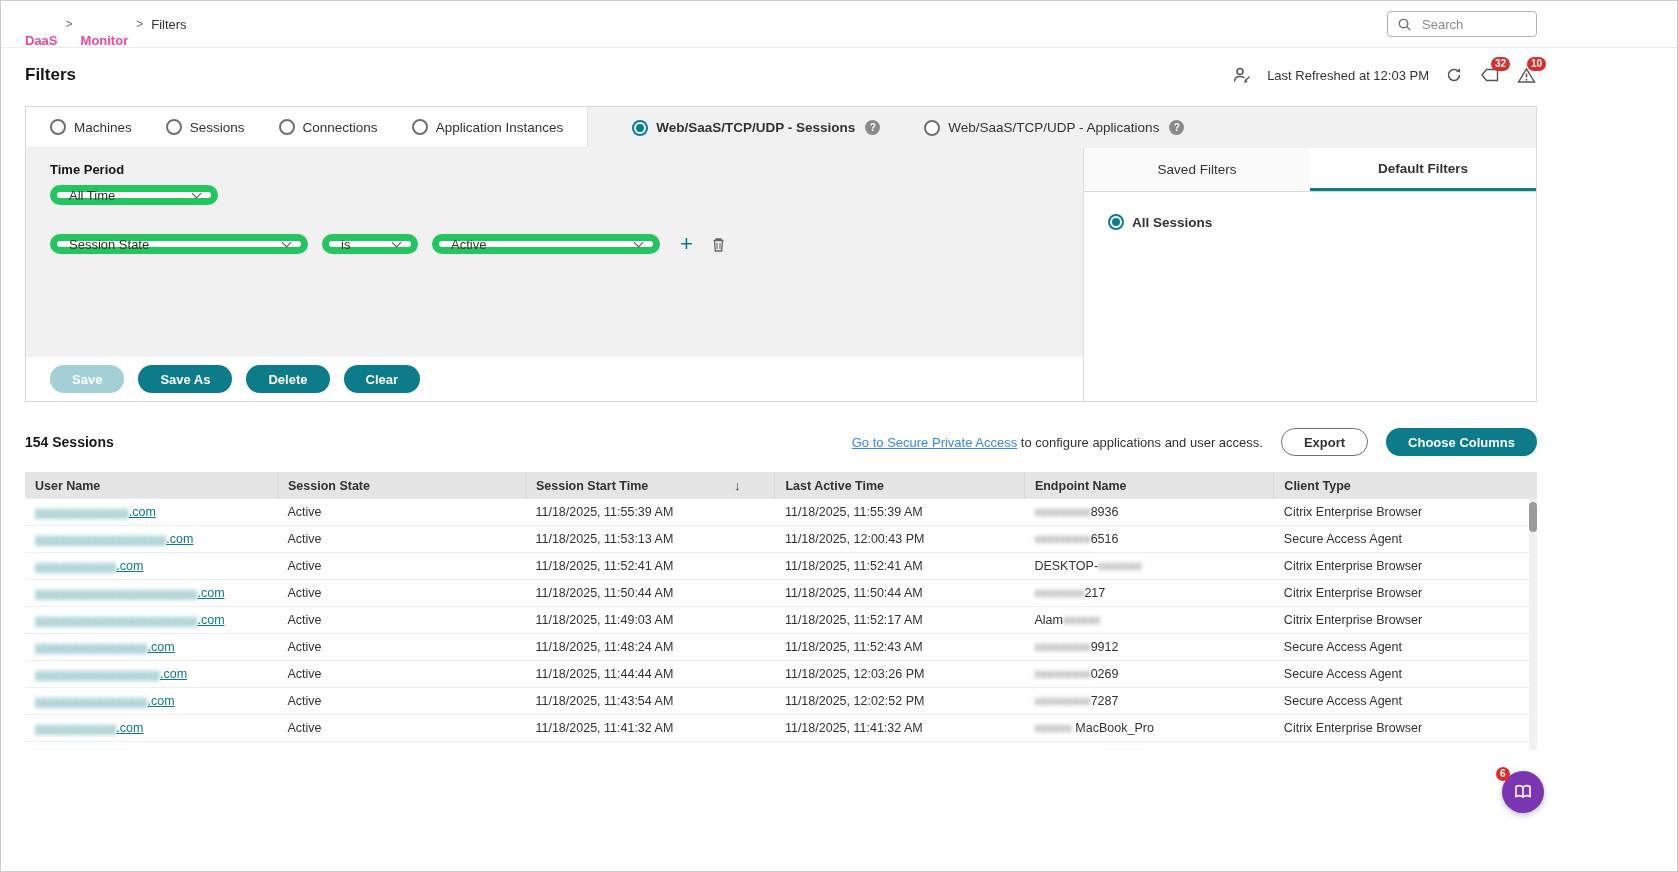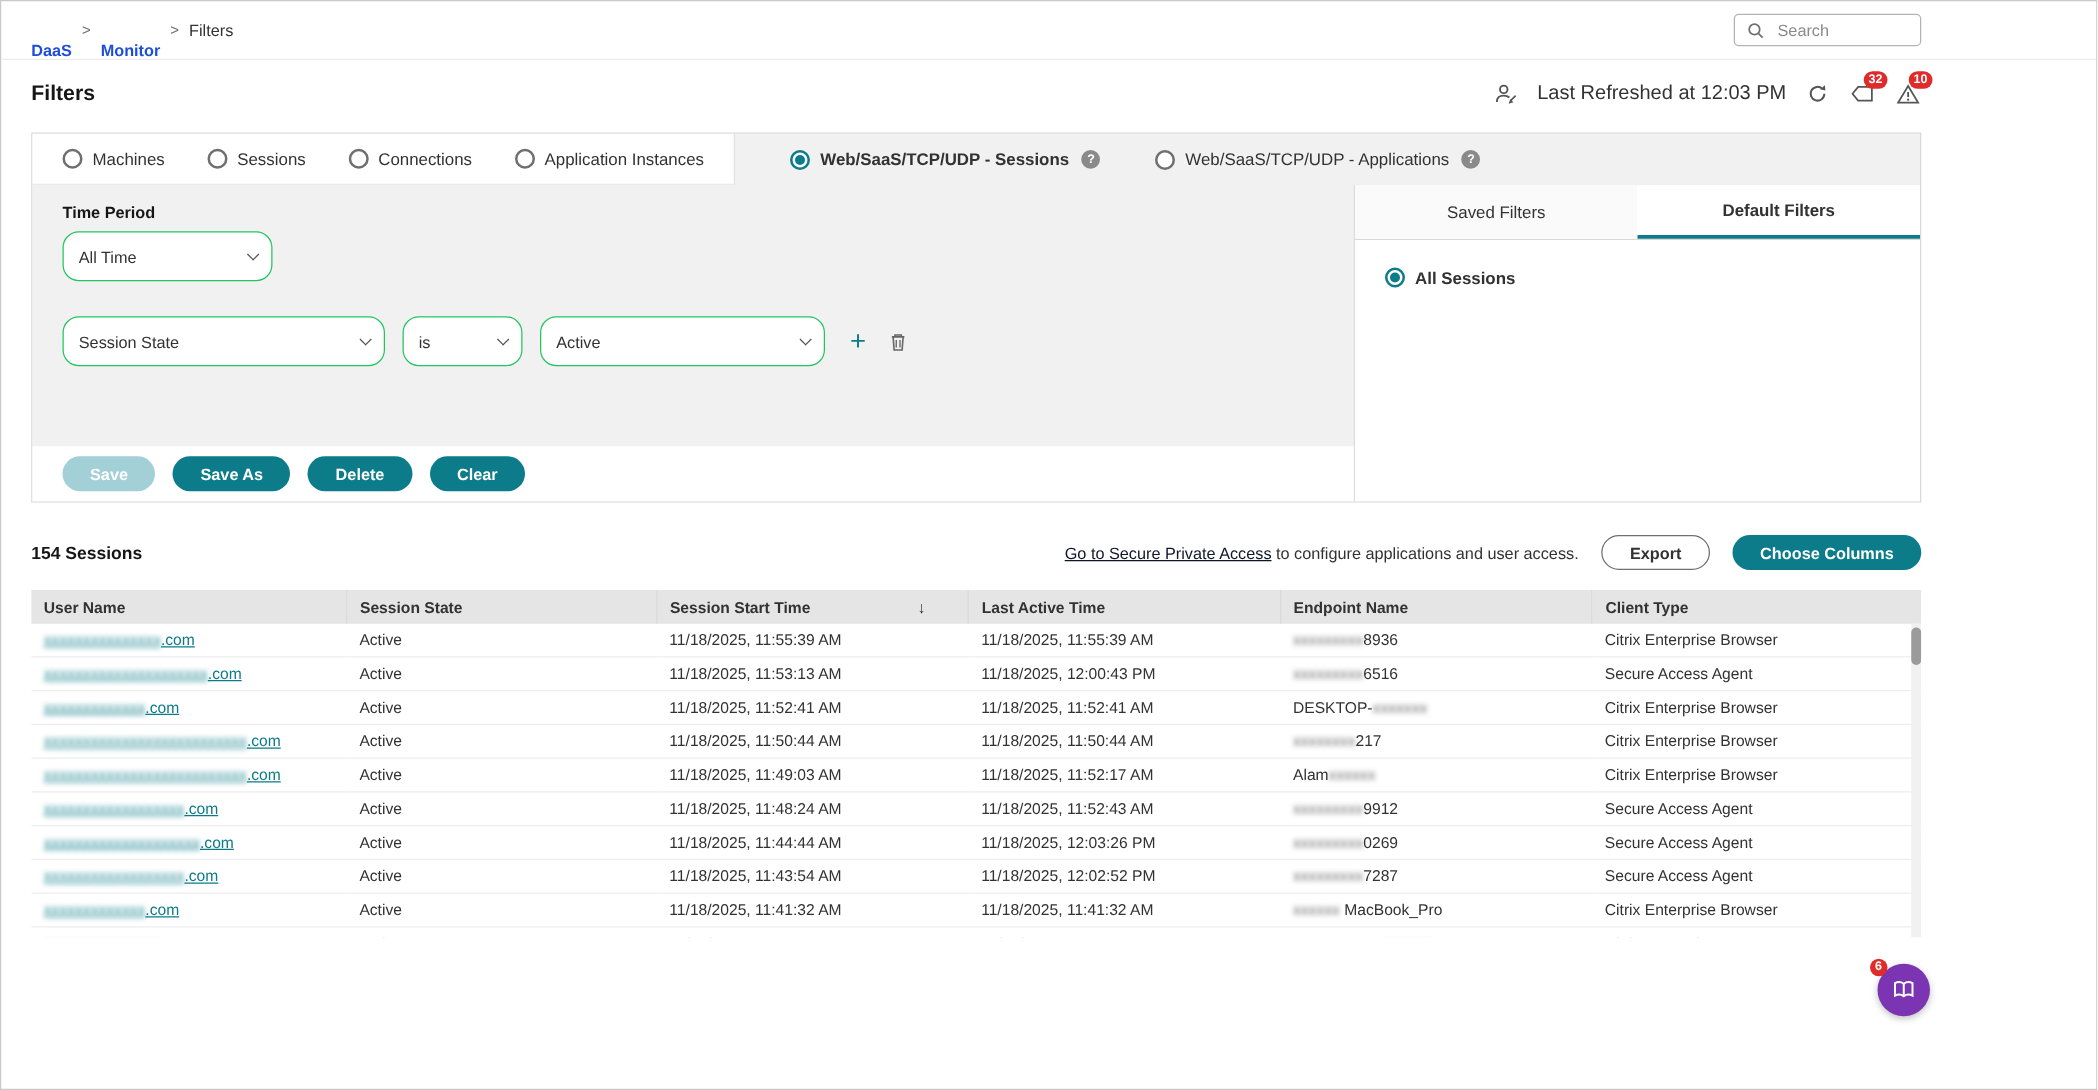--- a/index.html
+++ b/index.html
@@ -3,52 +3,52 @@
 <meta charset="utf-8">
 <style>
   * { box-sizing: border-box; }
   html,body { margin:0; padding:0; background:#fff; }
   body { font-family:"Liberation Sans", sans-serif; color:#323232; }
   .app { position:relative; width:1678px; height:872px; background:#fff; border:1px solid #c9c9c9; overflow:hidden; }
 
   
   .topbar { display:flex; align-items:center; justify-content:space-between; height:47px; padding:0 140px 0 24px; border-bottom:1px solid #ececec; }
   .breadcrumb { display:flex; align-items:center; gap:8px; font-size:13px; }
-  .breadcrumb a { color:#1d4ed8; text-decoration:none; font-weight:700; cursor:pointer;margin-top:32px; }
+  .breadcrumb a { color:#ec4899; text-decoration:none; font-weight:700; cursor:pointer;margin-top:32px; }
   .breadcrumb .sep { color:#6f6f6f; font-size:12px; }
   .breadcrumb .current { color:#323232; }
   .search-box { display:flex; align-items:center; gap:8px; width:150px; height:26px; border:1px solid #b3b3b3; border-radius:4px; padding:0 9px; background:#fff; }
   .search-box input { border:none; outline:none; width:100%; font-size:13px; color:#323232; font-family:"Liberation Sans",sans-serif; }
   .search-box input::placeholder { color:#8a8a8a; }
 
   
   .page-head { display:flex; align-items:center; justify-content:space-between; padding:16px 140px 20px 24px; }
   .page-title { font-size:17px; font-weight:700; color:#161616; }
   .head-right { display:flex; align-items:center; gap:14px; }
-  .refresh-text { font-size:16px; color:#333; }
+  .refresh-text { font-size:13px; color:#333; }
   .icon-wrap { position:relative; display:inline-flex; align-items:center; justify-content:center; width:22px; height:22px; cursor:pointer; }
   .badge { position:absolute; top:-7px; right:-9px; background:#e02b2b; color:#fff; font-size:10px; font-weight:700; line-height:1; padding:2px 4px; border-radius:8px; min-width:10px; text-align:center; }
 
   
   .filter-card { margin:0 140px 0 24px; border:1px solid #d8d8d8; }
   .radio-row { display:flex; height:41px; }
   .radio-left { display:flex; align-items:center; gap:34px; padding:0 24px; background:#fff; border-right:1px solid #e2e2e2; border-bottom:1px solid #eaeaea; }
   .radio-right { flex:1; background:#f1f1f1; display:flex; align-items:center; gap:44px; padding:0 44px; }
   .radio-option { display:flex; align-items:center; gap:8px; font-size:13.5px; color:#323232; cursor:pointer; white-space:nowrap; }
   .radio-circle { position:relative; width:16px; height:16px; border:2px solid #6f6f6f; border-radius:50%; background:#fff; flex:0 0 auto; }
   .radio-option.selected .radio-circle { border-color:#0d7c8a; }
   .radio-option.selected .radio-circle::after { content:""; position:absolute; inset:2px; background:#0d7c8a; border-radius:50%; }
   .radio-option.selected .radio-label { font-weight:700; }
   .help-icon { width:15px; height:15px; border-radius:50%; background:#8a8a8a; color:#fff; font-size:10px; font-weight:700; display:inline-flex; align-items:center; justify-content:center; margin-left:2px; }
 
   .card-body { display:flex; }
   .left-col { flex:1; display:flex; flex-direction:column; background:#f1f1f1; border-right:1px solid #ddd; }
   .left-content { height:209px; padding:14px 24px 0 24px; }
   .tp-label { font-size:13px; font-weight:700; color:#161616; margin-bottom:8px; }
-  .select { display:flex; align-items:center; justify-content:space-between; background:#fff; border:1px solid #22c55e; border-radius:13px; height:40px; padding:0 11px 0 12px; font-size:13px; color:#323232; cursor:pointer; }
+  .select { display:flex; align-items:center; justify-content:space-between; background:#fff; border:7px solid #22c55e; border-radius:13px; height:20px; padding:0 11px 0 12px; font-size:13px; color:#323232; cursor:pointer; }
   .chev { width:7px; height:7px; border-right:1.6px solid #555; border-bottom:1.6px solid #555; transform:rotate(45deg); margin-top:-3px; flex:0 0 auto; }
   .tp-select { width:168px; }
   .cond-row { display:flex; align-items:center; gap:14px; margin-top:28px; }
   .sel-field { width:258px; }
   .sel-op { width:96px; }
   .sel-val { width:228px; }
   .plus-btn { color:#0d7c8a; font-size:22px; font-weight:400; line-height:1; cursor:pointer; margin-left:6px; }
   .trash-btn { cursor:pointer; display:inline-flex; margin-left:4px; }
   .left-footer { background:#fff; height:44px; display:flex; align-items:center; gap:14px; padding:0 24px; }
   .pill { height:28px; border:none; border-radius:15px; padding:0 22px; font-size:13px; font-weight:700; color:#fff; background:#0d7c8a; cursor:pointer; font-family:"Liberation Sans",sans-serif; }
@@ -59,21 +59,21 @@
   .tabs { display:flex; height:44px; border-bottom:1px solid #d8d8d8; }
   .tab { flex:1; display:flex; align-items:center; justify-content:center; font-size:13.5px; color:#323232; cursor:pointer; background:#fafafa; }
   .tab.active { background:#fff; font-weight:700; border-bottom:3px solid #0d7c8a; }
   .panel-content { padding:22px 24px; }
   .panel-content .radio-label { font-weight:700; }
 
   
   .results-bar { display:flex; align-items:center; margin:26px 140px 0 24px; }
   .count { font-size:14px; font-weight:700; color:#161616; }
   .link-group { margin-left:auto; font-size:13px; color:#323232; margin-right:18px; }
-  .spa-link { color:#0f172a; text-decoration:underline; cursor:pointer; }
+  .spa-link { color:#3b82f6; text-decoration:underline; cursor:pointer; }
   .results-bar .pill { margin-left:18px; }
 
   
   .table-wrap { position:relative; margin:16px 140px 0 24px; height:278px; overflow:hidden; }
   table { width:100%; border-collapse:collapse; table-layout:fixed; }
   thead th { background:#e5e5e5; font-size:12.5px; font-weight:700; color:#323232; text-align:left; padding:6px 10px; border-left:1px solid #d9d9d9; height:26px; }
   thead th:first-child { border-left:none; }
   .th-inner { display:flex; align-items:center; justify-content:space-between; white-space:nowrap; overflow:hidden; }
   .sort-icon { font-size:13px; color:#323232; margin-right:24px; cursor:pointer; }
   tbody td { font-size:12.5px; color:#323232; padding:6px 10px; border-bottom:1px solid #ededed; white-space:nowrap; overflow:hidden; height:26px; }

